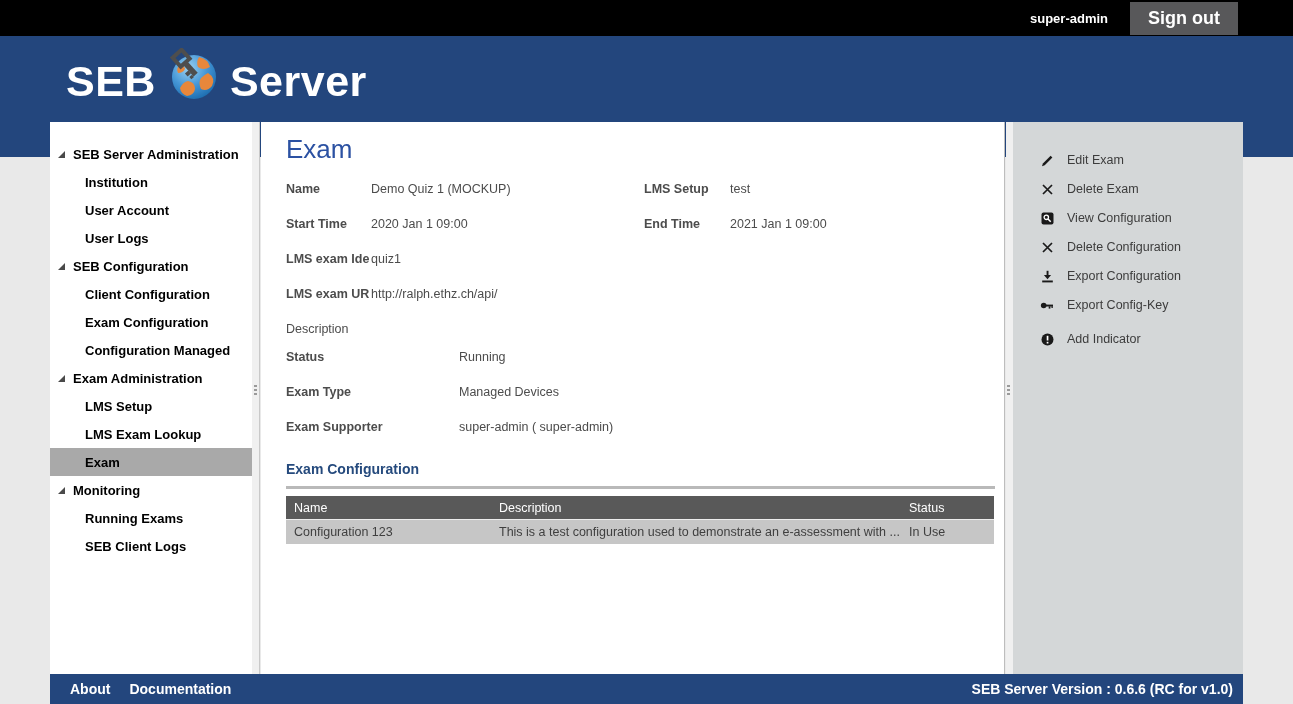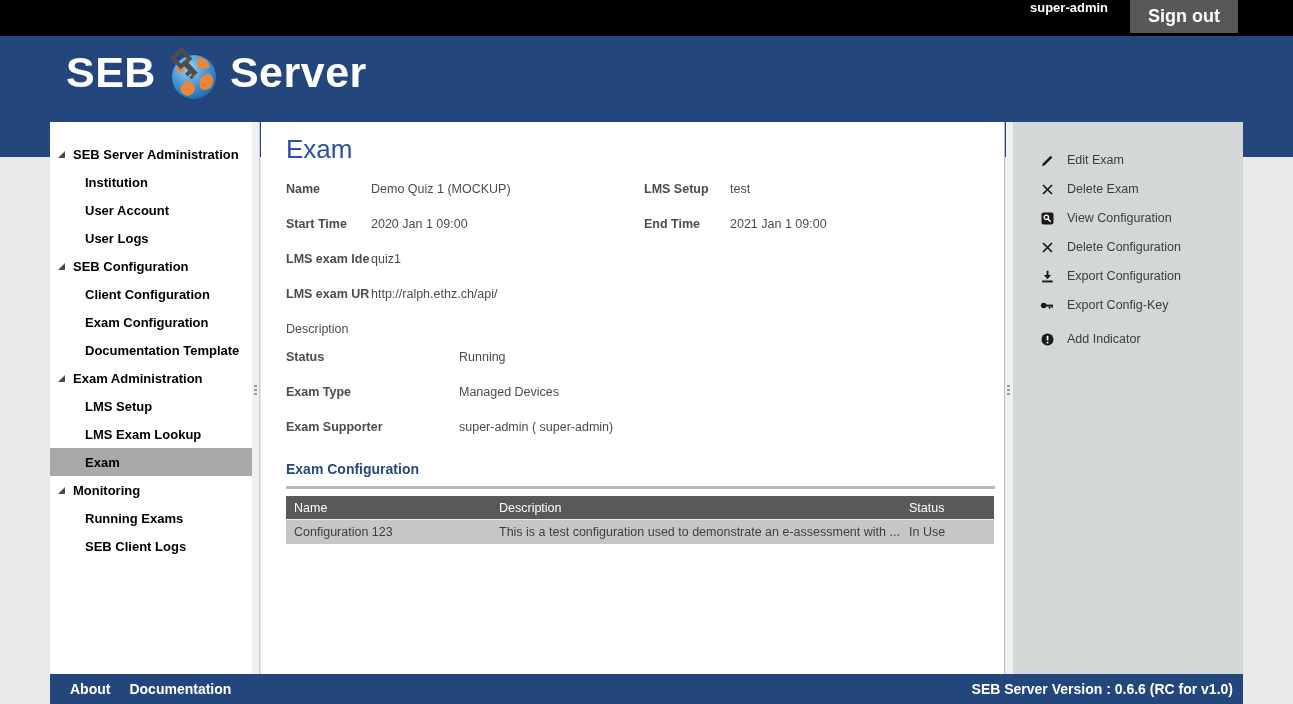--- a/index.html
+++ b/index.html
@@ -1,25 +1,25 @@
 <!DOCTYPE html>
 <html><head>
 <meta charset="utf-8">
 <style>
   html,body{margin:0;padding:0;background:#e9e9e9;font-family:"Liberation Sans",sans-serif;}
   .stage{position:relative;width:1293px;height:704px;overflow:hidden;background:#e9e9e9;}
 
   
-  .topbar{position:absolute;left:0;top:0;width:1293px;height:36px;background:#000;display:flex;align-items:flex-start;justify-content:flex-end;}
+  .topbar{position:absolute;left:0;top:0;width:1293px;height:36px;background:#000;display:flex;align-items:center;justify-content:flex-end;}
   .username{color:#fff;font-weight:bold;font-size:13px;margin-right:22px;}
   .signout{background:#58585a;color:#fff;font-weight:bold;font-size:18px;border:none;padding:6px 18px;margin-right:55px;cursor:pointer;font-family:"Liberation Sans",sans-serif;}
 
   
   .bluehead{position:absolute;left:0;top:36px;width:1293px;height:121px;background:#23467d;}
-  .brand{position:absolute;left:66px;top:12px;display:flex;align-items:flex-start;gap:10px;}
+  .brand{position:absolute;left:66px;top:12px;display:flex;align-items:flex-end;gap:10px;}
   .brand-text{color:#fff;font-weight:bold;font-size:43px;letter-spacing:0.5px;}
 
   
   .sidebar{position:absolute;left:50px;top:122px;width:202px;height:552px;background:#fff;padding-top:18px;box-sizing:border-box;}
   .nav-item{height:28px;display:flex;align-items:center;font-weight:bold;font-size:13px;color:#000000;cursor:pointer;white-space:nowrap;}
   .nav-item.section{padding-left:7px;gap:7px;}
   .nav-item.child{padding-left:35px;}
   .nav-item.selected{background:#a9a9a9;}
   .tri{width:9px;height:9px;flex:none;}
 
@@ -116,21 +116,21 @@
         </svg>
       <span>SEB Configuration</span>
     </div>
     <div class="nav-item child">
       <span>Client Configuration</span>
     </div>
     <div class="nav-item child">
       <span>Exam Configuration</span>
     </div>
     <div class="nav-item child">
-      <span>Documentation Template</span>
+      <span>Configuration Managed</span>
     </div>
     <div class="nav-item section">
       <svg class="tri" viewBox="0 0 9 9">
           <path d="M8 1 L8 8 L1 8 Z" fill="#4a4a4a"></path>
         </svg>
       <span>Exam Administration</span>
     </div>
     <div class="nav-item child">
       <span>LMS Setup</span>
     </div>

